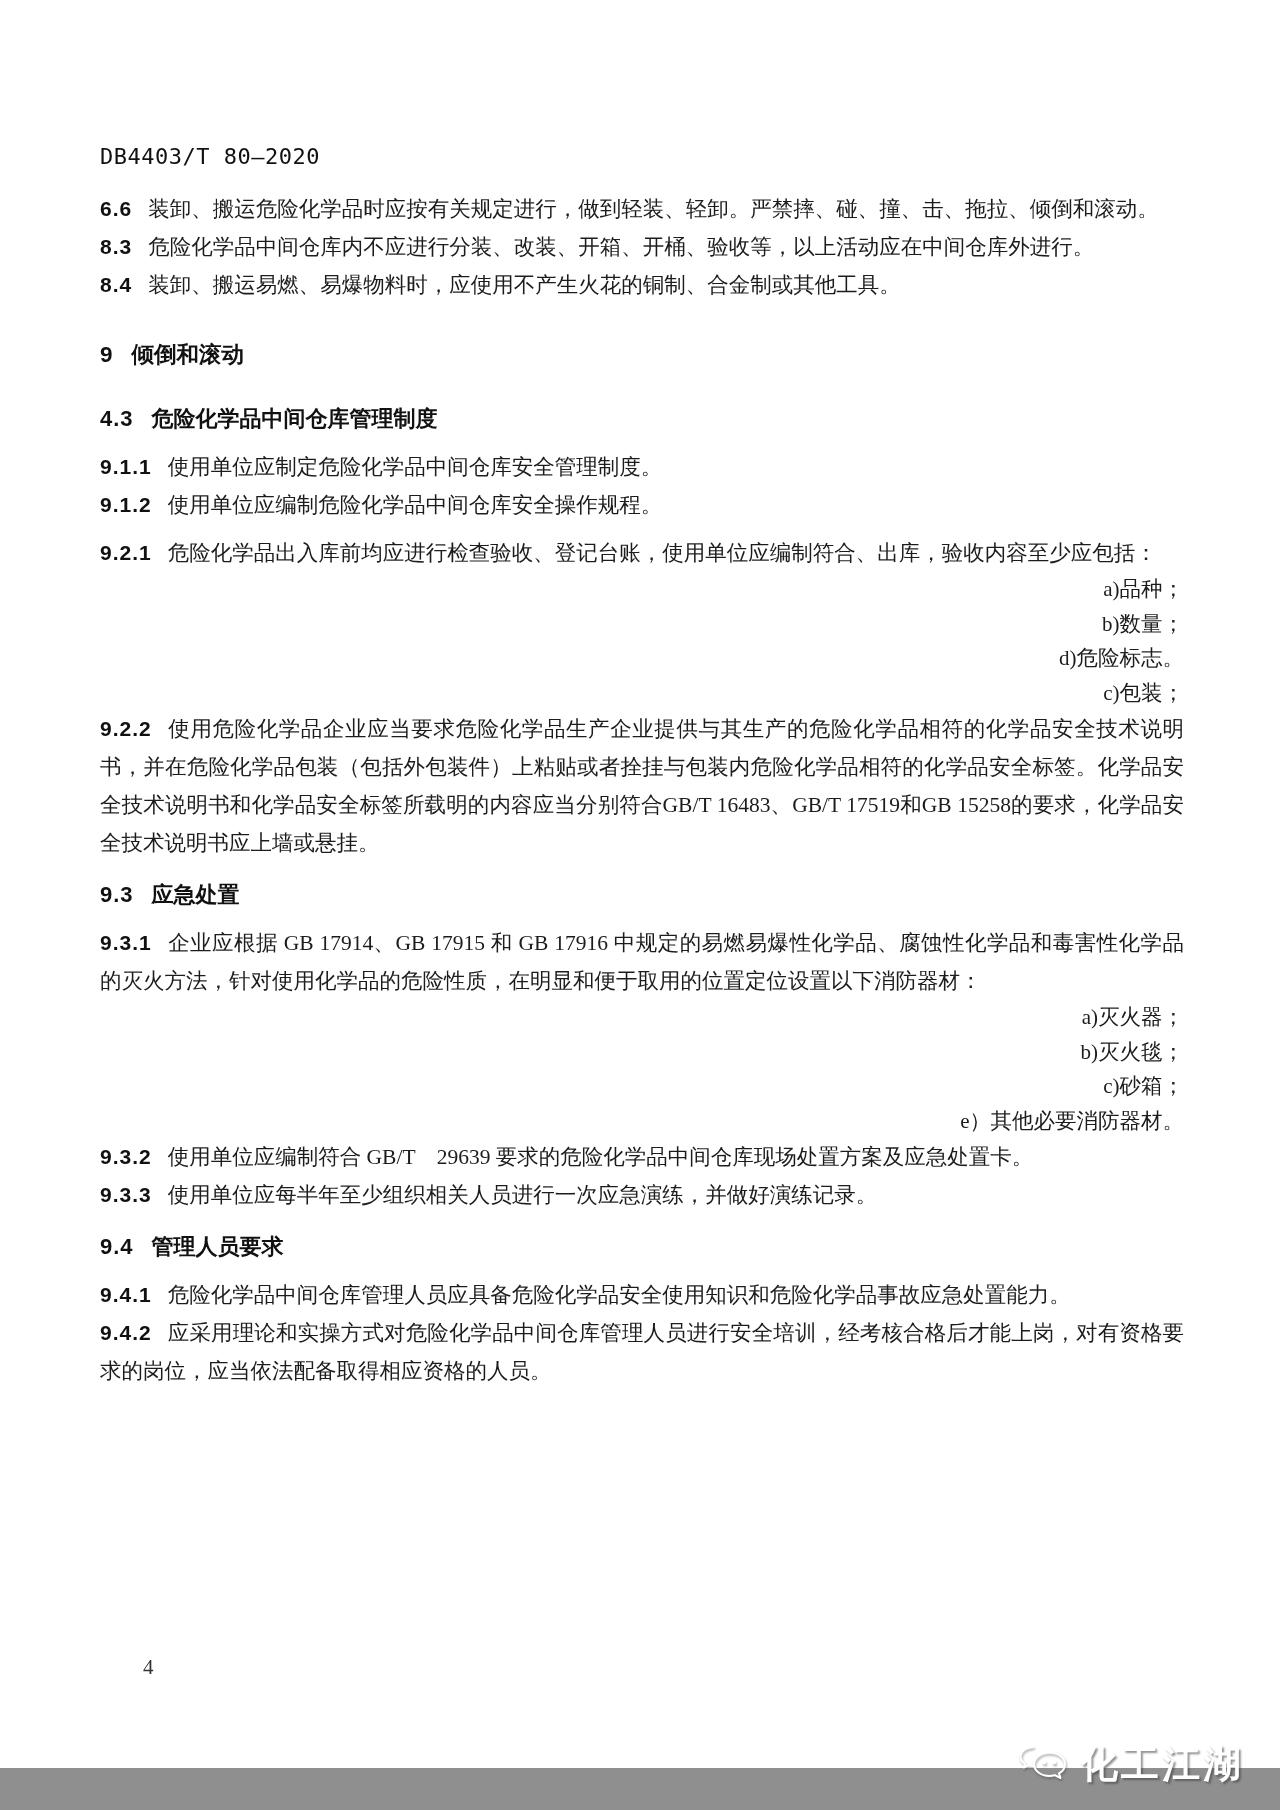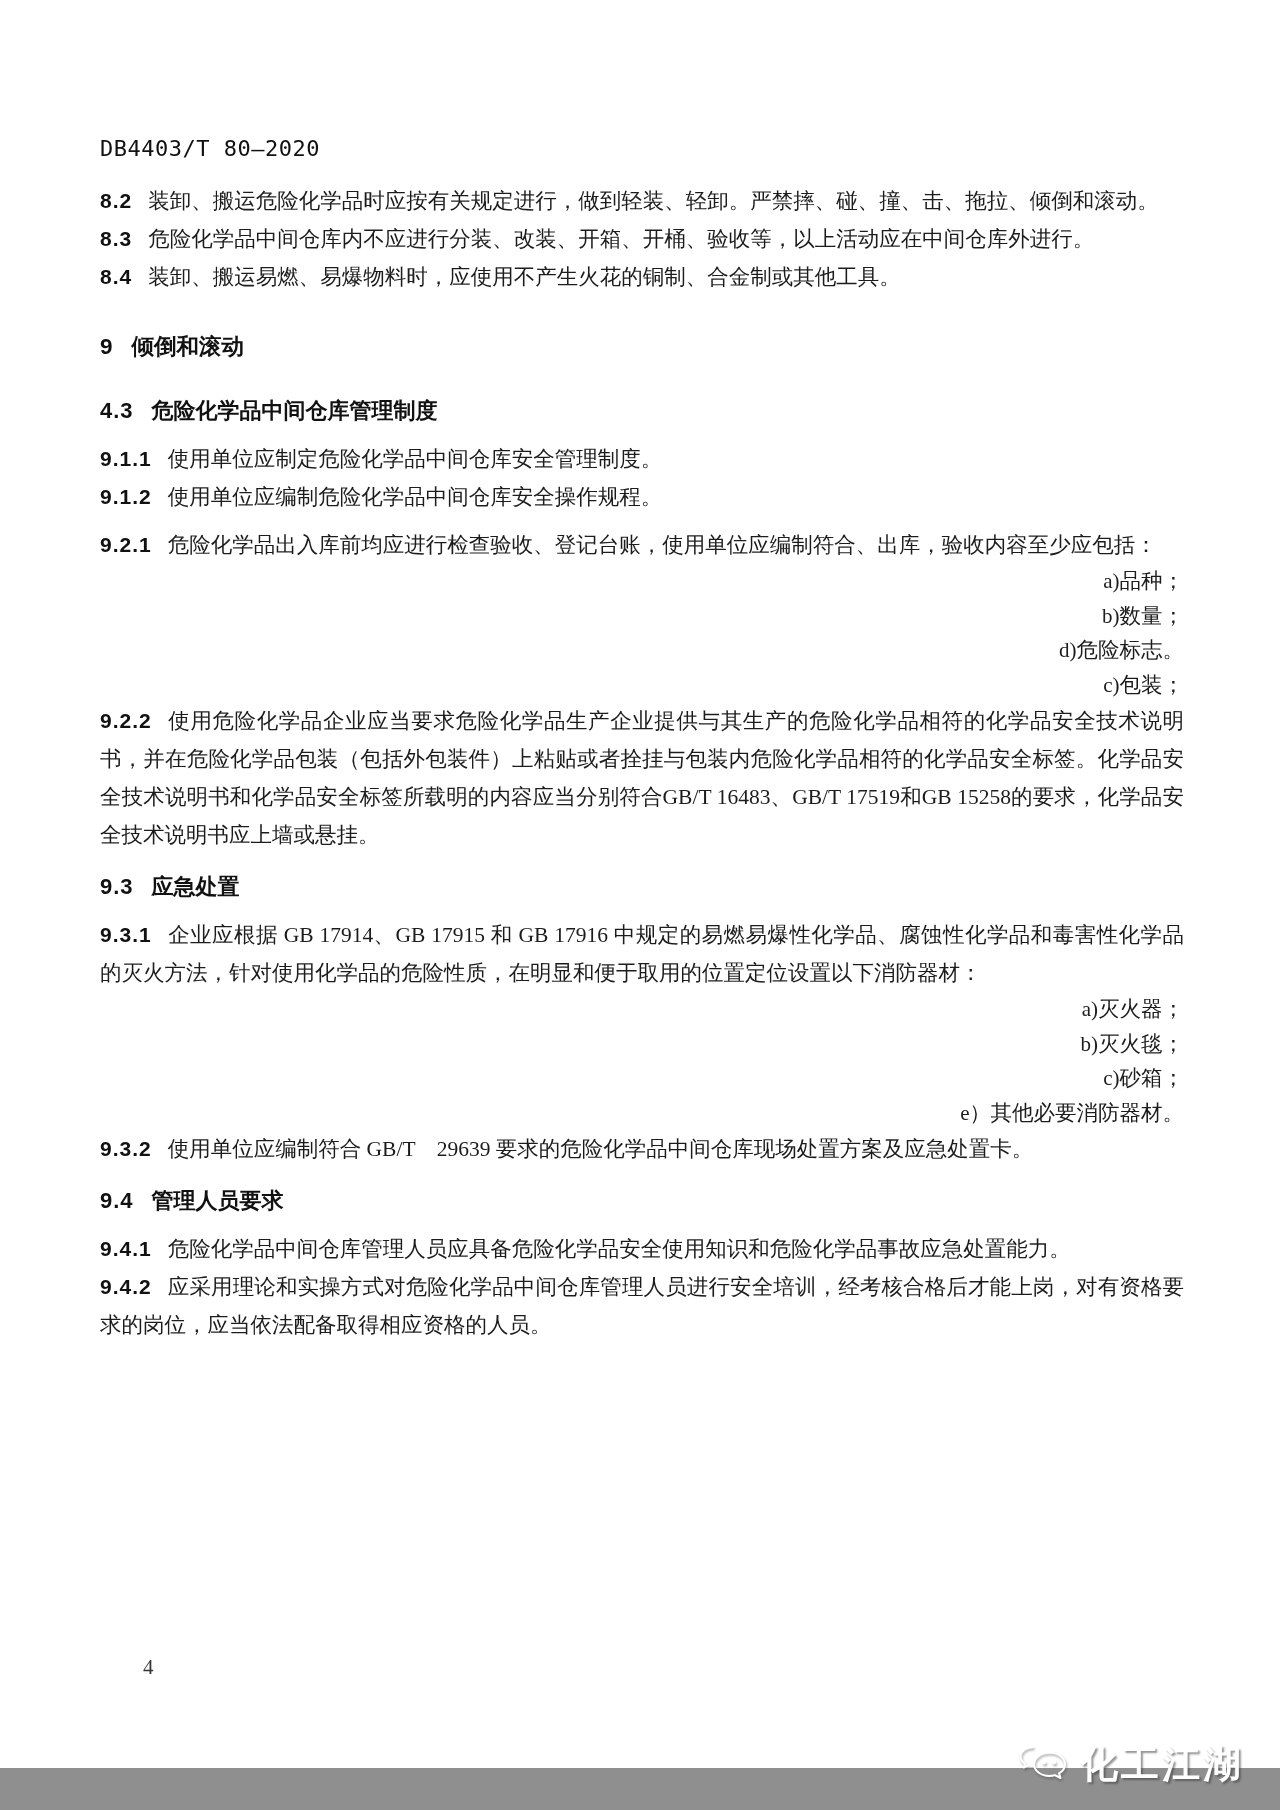--- a/index.html
+++ b/index.html
@@ -8,21 +8,21 @@
     width: 1280px;
     height: 1810px;
     background: #ffffff;
     color: #1c1c1c;
     font-family: "Liberation Serif", serif;
     overflow: hidden;
   }
   .content {
     position: absolute;
     left: 100px;
-    top: 0;
+    top: 8px;
     width: 1084px;
   }
   .doc-header {
     margin-top: 134px;
     font-family: "DejaVu Sans Mono", monospace;
     font-size: 22px;
     line-height: 30px;
     letter-spacing: 0.5px;
     color: #111;
   }
@@ -110,21 +110,21 @@
   }
 </style>
 </head>
 <body>
 
 <div class="page">
   <div class="content">
 
     <div class="doc-header">DB4403/T 80—2020</div>
 
-    <p class="clause after-header"><span class="num">8.2</span><span>装卸、搬运危险化学品时应按有关规定进行，做到轻装、轻卸。严禁摔、碰、撞、击、拖拉、倾倒和滚动。</span></p>
+    <p class="clause after-header"><span class="num">6.6</span><span>装卸、搬运危险化学品时应按有关规定进行，做到轻装、轻卸。严禁摔、碰、撞、击、拖拉、倾倒和滚动。</span></p>
 
     <p class="clause"><span class="num">8.3</span><span>危险化学品中间仓库内不应进行分装、改装、开箱、开桶、验收等，以上活动应在中间仓库外进行。</span></p>
 
     <p class="clause"><span class="num">8.4</span><span>装卸、搬运易燃、易爆物料时，应使用不产生火花的铜制、合金制或其他工具。</span></p>
 
     <h2 class="sec"><span class="num">9</span><span>倾倒和滚动</span></h2>
 
     <h3 class="sub after-h2"><span class="num">4.3</span><span>危险化学品中间仓库管理制度</span></h3>
 
     <p class="clause after-heading"><span class="num">9.1.1</span><span>使用单位应制定危险化学品中间仓库安全管理制度。</span></p>
@@ -149,20 +149,21 @@
 
     <ul class="item-list">
       <li><span class="marker">a)</span><span>灭火器；</span></li>
       <li><span class="marker">b)</span><span>灭火毯；</span></li>
       <li><span class="marker">c)</span><span>砂箱；</span></li>
       <li><span class="marker">e）</span><span>其他必要消防器材。</span></li>
     </ul>
 
     <p class="clause"><span class="num">9.3.2</span><span>使用单位应编制符合 GB/T　29639 要求的危险化学品中间仓库现场处置方案及应急处置卡。</span></p>
 
+    <p class="clause"><span class="num">9.3.3</span><span>使用单位应每半年至少组织相关人员进行一次应急演练，并做好演练记录。</span></p>
 
     <h3 class="sub"><span class="num">9.4</span><span>管理人员要求</span></h3>
 
     <p class="clause after-heading"><span class="num">9.4.1</span><span>危险化学品中间仓库管理人员应具备危险化学品安全使用知识和危险化学品事故应急处置能力。</span></p>
 
     <p class="clause"><span class="num">9.4.2</span><span>应采用理论和实操方式对危险化学品中间仓库管理人员进行安全培训，经考核合格后才能上岗，对有资格要求的岗位，应当依法配备取得相应资格的人员。</span></p>
 
   </div>
 
   <div class="page-number">4</div>

